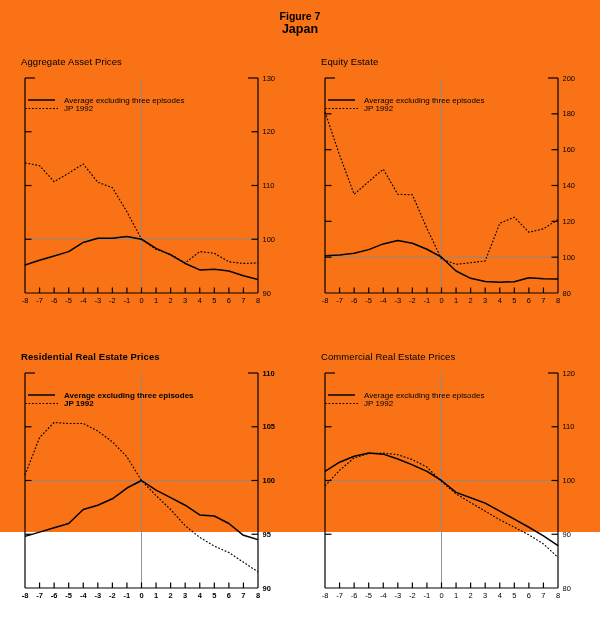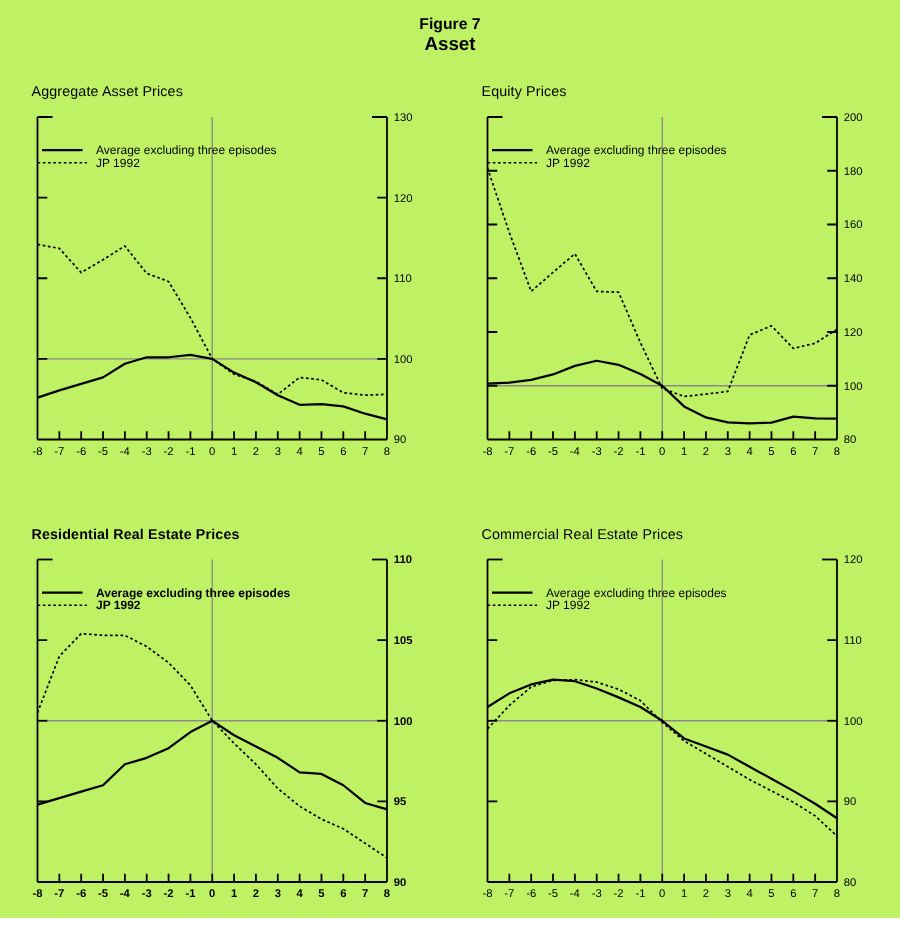--- a/index.html
+++ b/index.html
@@ -1,40 +1,40 @@
 <!DOCTYPE html>
 <html><head>
 <meta charset="utf-8">
 <style>
   html,body{margin:0;padding:0;background:#fff;}
   body{
     width:600px;height:624px;position:relative;overflow:hidden;
     font-family:"Liberation Sans","DejaVu Sans",sans-serif;color:#000;
   }
-  .page{position:absolute;left:0;top:0;width:600px;height:612px;background:#bef264;}
+  .page{position:absolute;left:0;top:0;width:600px;height:532px;background:#f97316;}
   .fig-header{position:absolute;top:11px;left:0;width:100%;text-align:center;line-height:1.1;}
   .fig-number{font-size:10.5px;font-weight:bold;}
   .fig-country{font-size:12.5px;font-weight:bold;}
   .cell{position:absolute;width:290px;height:262px;}
   .cell-tl{left:10px;top:55px;text-decoration:underline;}
   .cell-tr{left:310px;top:55px;}
   .cell-bl{left:10px;top:350px;font-weight:bold;}
   .cell-br{left:310px;top:350px;text-align:right;}
   .chart-title{position:absolute;left:11px;top:1px;font-size:9.5px;letter-spacing:0.1px;}
   svg.chart{position:absolute;left:0;top:0;width:290px;height:262px;display:block;}
   svg text{fill:#000;}
 </style>
 </head>
 <body>
 
 <div class="page">
 
   <div class="fig-header">
     <div class="fig-number">Figure 7</div>
-    <div class="fig-country">Asset</div>
+    <div class="fig-country">Japan</div>
   </div>
 
   <div class="cell cell-tl">
     <div class="chart-title">Aggregate Asset Prices</div>
     <svg class="chart" viewBox="0 0 290 262">
         <line x1="131.5" y1="23" x2="131.5" y2="238" stroke="#8a8a8a" stroke-width="0.9"></line>
         <line x1="15" y1="184.25" x2="248" y2="184.25" stroke="#8a8a8a" stroke-width="0.9"></line>
         <line x1="15" y1="23" x2="15" y2="238" stroke="#000000" stroke-width="1.2"></line>
         <line x1="248" y1="23" x2="248" y2="238" stroke="#000000" stroke-width="1.2"></line>
         <line x1="15" y1="238" x2="248" y2="238" stroke="#000000" stroke-width="1.2"></line>
@@ -86,21 +86,21 @@
         <polyline points="15.00,210.05 29.56,205.21 44.13,200.91 58.69,196.61 73.25,187.47 87.81,183.17 102.38,183.17 116.94,181.56 131.50,184.25 146.06,193.39 160.63,199.84 175.19,208.44 189.75,214.89 204.31,214.35 218.88,215.96 233.44,220.80 248.00,224.56" fill="none" stroke="#000000" stroke-width="1.5" stroke-linejoin="round"></polyline>
         <polyline points="15.00,107.92 29.56,110.61 44.13,126.74 58.69,118.14 73.25,109.00 87.81,127.28 102.38,132.65 116.94,156.84 131.50,184.25 146.06,194.46 160.63,199.30 175.19,207.90 189.75,196.61 204.31,198.22 218.88,206.83 233.44,208.44 248.00,207.90" fill="none" stroke="#000000" stroke-width="1.15" stroke-linejoin="round" stroke-dasharray="1.8,1.7"></polyline>
         <line x1="18" y1="45" x2="45" y2="45" stroke="#000000" stroke-width="1.5"></line>
         <text x="54" y="47.8" font-size="8">Average excluding three episodes</text>
         <line x1="15" y1="53.5" x2="48" y2="53.5" stroke="#000000" stroke-width="1.15" stroke-dasharray="1.8,1.7"></line>
         <text x="54" y="56.3" font-size="8">JP 1992</text>
       </svg>
   </div>
 
   <div class="cell cell-tr">
-    <div class="chart-title">Equity Prices</div>
+    <div class="chart-title">Equity Estate</div>
     <svg class="chart" viewBox="0 0 290 262">
         <line x1="131.5" y1="23" x2="131.5" y2="238" stroke="#8a8a8a" stroke-width="0.9"></line>
         <line x1="15" y1="202.16666666666669" x2="248" y2="202.16666666666669" stroke="#8a8a8a" stroke-width="0.9"></line>
         <line x1="15" y1="23" x2="15" y2="238" stroke="#000000" stroke-width="1.2"></line>
         <line x1="248" y1="23" x2="248" y2="238" stroke="#000000" stroke-width="1.2"></line>
         <line x1="15" y1="238" x2="248" y2="238" stroke="#000000" stroke-width="1.2"></line>
         <line x1="15" y1="23" x2="25" y2="23" stroke="#000000" stroke-width="1.2"></line>
         <line x1="238" y1="23" x2="248" y2="23" stroke="#000000" stroke-width="1.2"></line>
         <text x="252.5" y="240.6" font-size="7.5" text-anchor="start">80</text>
         <line x1="15" y1="202.16666666666669" x2="21.5" y2="202.16666666666669" stroke="#000000" stroke-width="1.2"></line>

